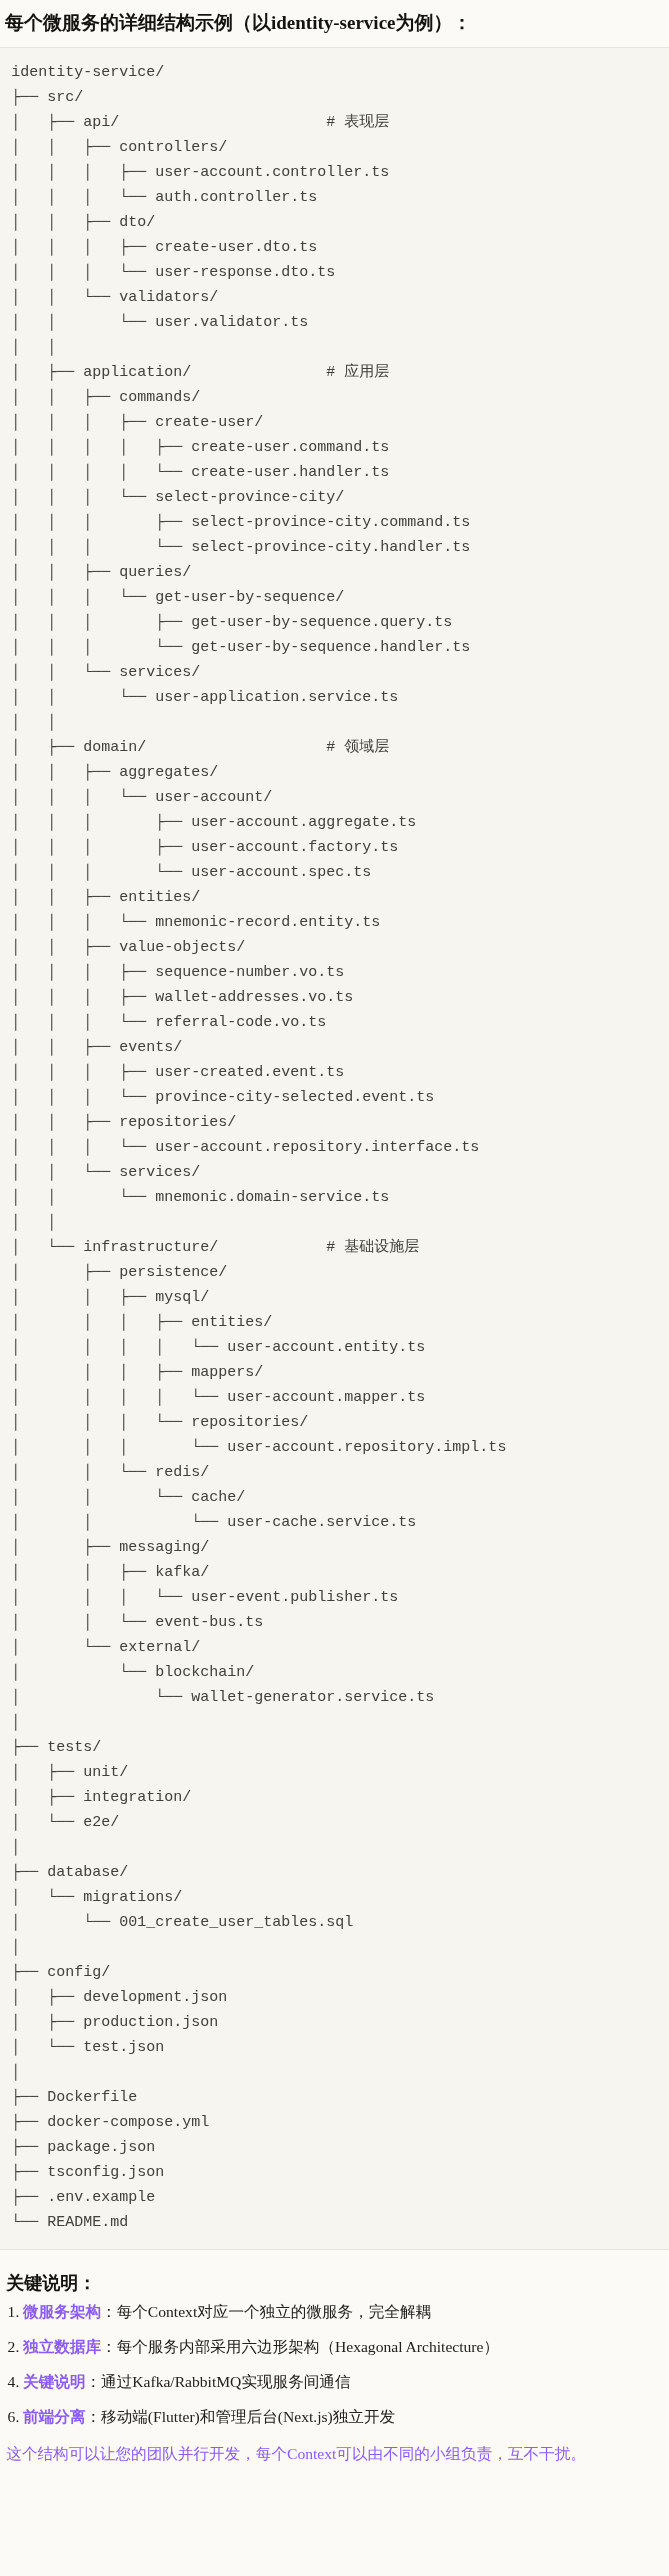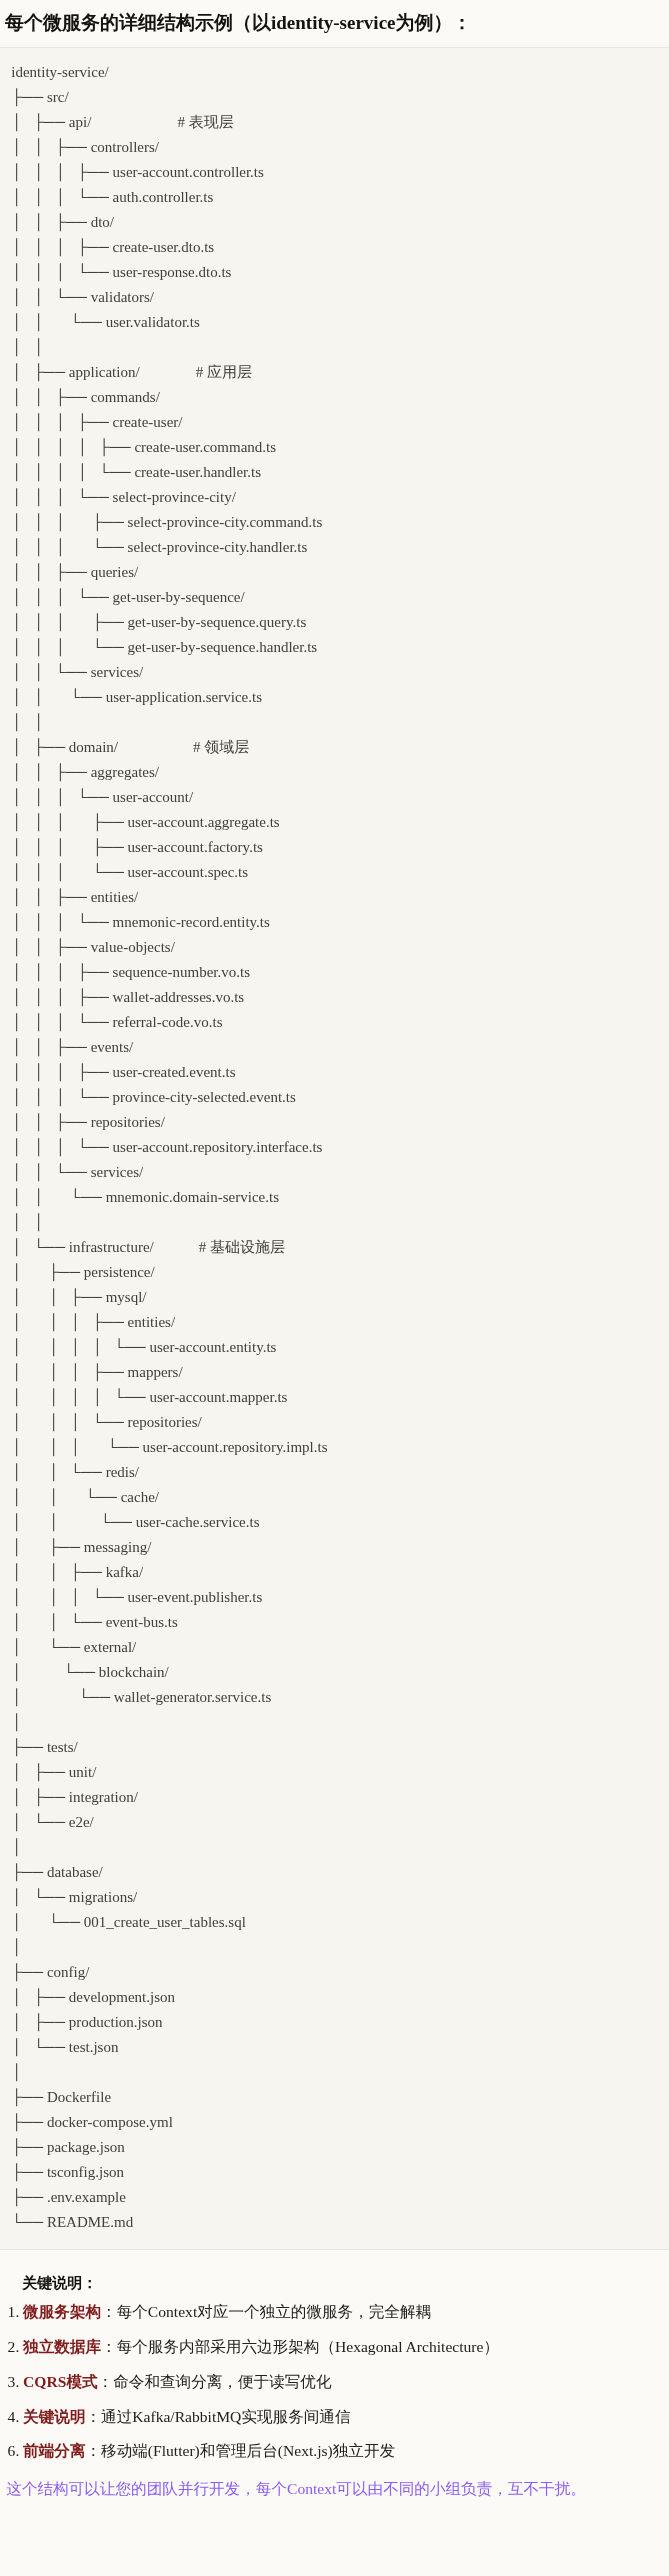--- a/index.html
+++ b/index.html
@@ -27,49 +27,49 @@
     box-sizing: border-box;
     width: 669px;
     background: #f6f5f0;
     border-top: 0.6px solid #e7e5dd;
     border-bottom: 0.6px solid #e7e5dd;
     padding: 12.5px 7.5px 13.8px 11.3px;
     overflow: hidden;
   }
   .code-block pre {
     margin: 0;
-    font-family: Liberation Serif, serif;
+    font-family: Liberation Mono, monospace;
     font-size: 15px;
     line-height: 25px;
     color: #41403b;
     white-space: pre;
     font-variant-ligatures: none;
   }
   .notes {
     padding: 0 7.5px 26px 6.3px;
   }
   .notes-heading {
-    margin: 21px 0 5px 16px;
-    font-size: 15px;
+    margin: 21px 0 5px 0;
+    font-size: 18px;
     line-height: 25px;
     font-weight: bold;
     color: #141310;
   }
   .note-item {
     margin: 0 0 13.8px 1.3px;
     font-size: 15.6px;
     line-height: 21px;
     color: #22211d;
   }
   .note-item .num {
     margin-right: 3.8px;
   }
   .note-item strong {
     font-weight: bold;
-    color: #7f1d1d;
+    color: #8b5cf6;
   }
   .closing {
     margin: 16.3px 0 0 0;
     font-size: 15.6px;
     line-height: 22.5px;
     color: #8b5cf6;
   }
 </style>
 </head>
 <body>
@@ -168,21 +168,20 @@
 └── README.md</pre>
   </div>
 
   <div class="notes">
     <h2 class="notes-heading">关键说明：</h2>
 
     <p class="note-item"><span class="num">1.</span><strong>微服务架构</strong><span>：</span><span>每个Context对应一个独立的微服务，完全解耦</span></p>
 
     <p class="note-item"><span class="num">2.</span><strong>独立数据库</strong><span>：</span><span>每个服务内部采用六边形架构（Hexagonal Architecture）</span></p>
 
-    <p class="note-item"><span class="num">3.</span><strong>CQRS模式</strong><span>：</span><span>命令和查询分离，便于读写优化</span></p>
 
     <p class="note-item"><span class="num">4.</span><strong>关键说明</strong><span>：</span><span>通过Kafka/RabbitMQ实现服务间通信</span></p>
 
 
     <p class="note-item"><span class="num">6.</span><strong>前端分离</strong><span>：</span><span>移动端(Flutter)和管理后台(Next.js)独立开发</span></p>
 
     <p class="closing">这个结构可以让您的团队并行开发，每个Context可以由不同的小组负责，互不干扰。</p>
   </div>
 
 </div>

